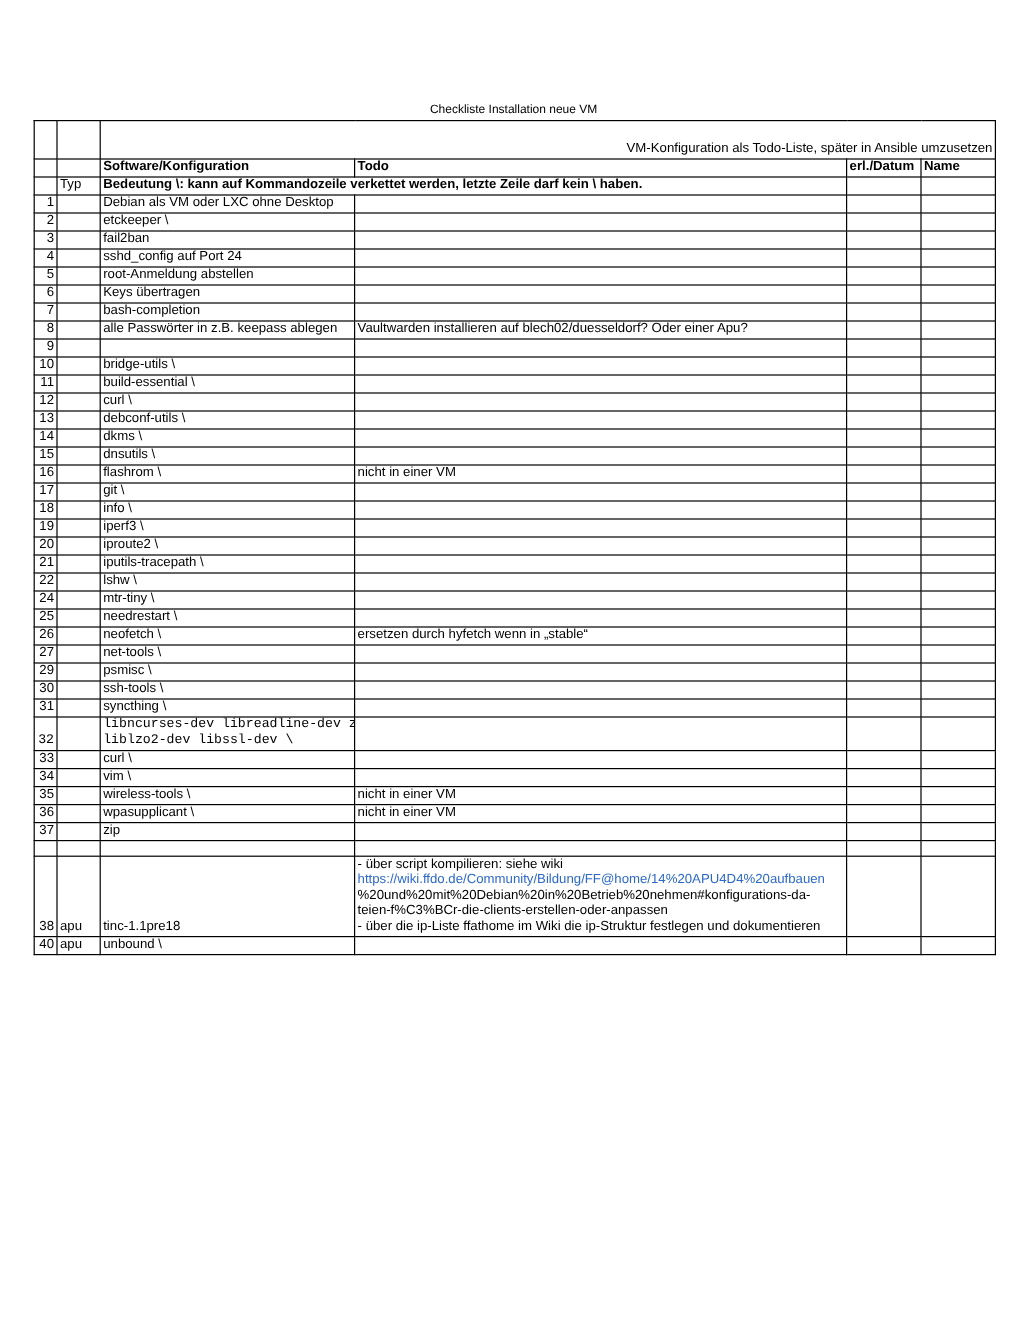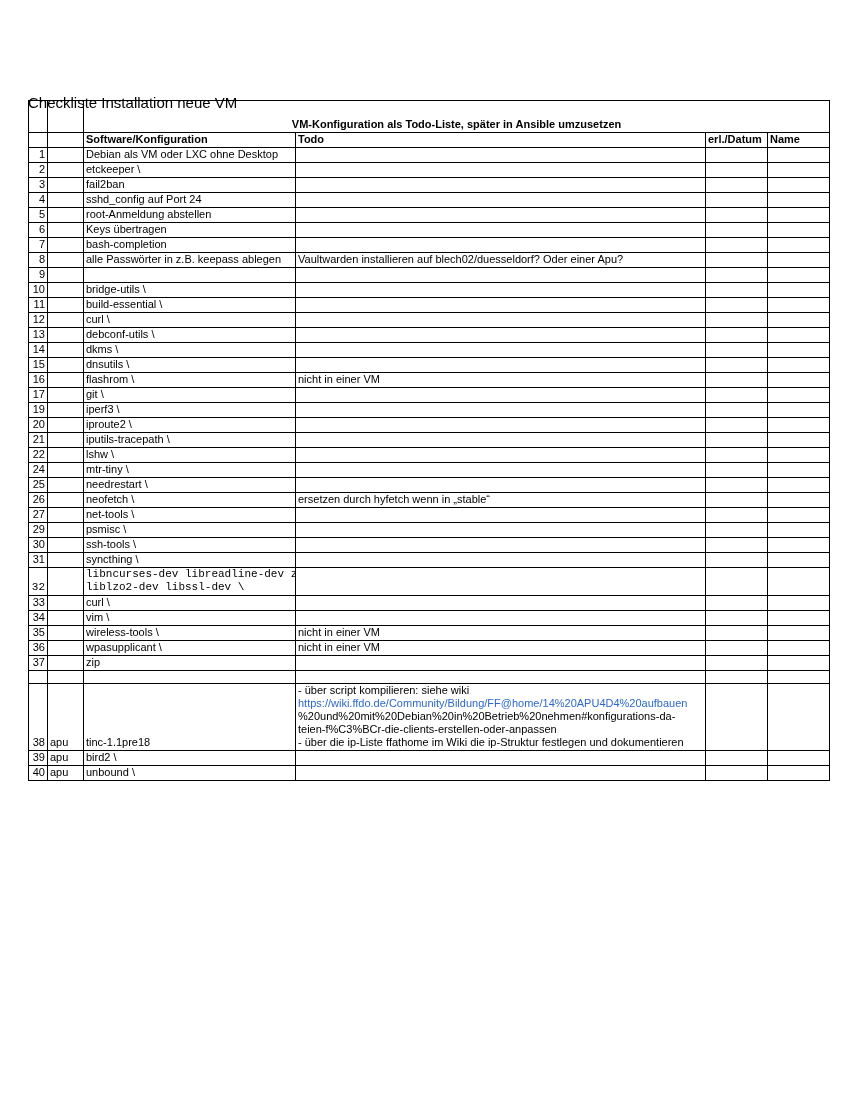--- a/index.html
+++ b/index.html
@@ -2,43 +2,43 @@
 <html><head>
 <meta charset="utf-8">
 <style>
   * { box-sizing: border-box; }
   html,body { margin:0; padding:0; background:#fff; }
   body {
     width:850px; height:1100px; position:relative;
     font-family:"Liberation Sans", sans-serif; color:#000;
   }
   .doc-title {
-    position:absolute; top:94px; left:28px; width:800px;
-    font-size:15px; line-height:17px;
+    position:absolute; top:83px; left:28px; width:800px;
+    text-align:center; font-size:10px; line-height:17px;
   }
   table.sheet {
     position:absolute; top:100px; left:28px; width:801px;
     border-collapse:collapse; table-layout:fixed;
   }
   table.sheet td {
     border:1px solid #000;
     font-size:11px; line-height:13px;
     vertical-align:bottom;
     padding:0 2px 1px 2px;
     height:14px;
     overflow:hidden;
     white-space:pre;
   }
   td.c-num  { text-align:right; padding-right:2px; }
   td.c-typ  { }
   .bold { font-weight:bold;margin-top:16px; }
   tr.r-banner td { height:32px; }
   td.c-banner {
-    vertical-align:top; text-align:center;
-    font-weight:bold; font-size:15px; line-height:20px;
+    vertical-align:top; text-align:right;
+    font-weight:normal; font-size:15px; line-height:20px;
     padding-top:2px;
   }
   tr.r-spacer td { height:13px; }
   tr.r-double td { height:28px;font-family:Liberation Mono, monospace; }
   .todo-line { white-space:pre; }
 </style>
 </head>
 <body>
 
 <div class="page">
@@ -61,20 +61,27 @@
         <td class="c-banner" colspan="4">VM-Konfiguration als Todo-Liste, später in Ansible umzusetzen</td>
       </tr>
       <tr class="r-colhead">
         <td class="c-num"></td>
         <td class="c-typ"></td>
         <td class="bold">Software/Konfiguration</td>
         <td class="bold">Todo</td>
         <td class="bold">erl./Datum</td>
         <td class="bold">Name</td>
       </tr>
+      <tr class="r-typ">
+        <td class="c-num"></td>
+        <td class="c-typ">Typ</td>
+        <td class="bold" colspan="2">Bedeutung \: kann auf Kommandozeile verkettet werden, letzte Zeile darf kein \ haben.</td>
+        <td></td>
+        <td></td>
+      </tr>
 
     <tr class="r-data">
           <td class="c-num">1</td>
           <td class="c-typ"></td>
           <td>Debian als VM oder LXC ohne Desktop</td>
           <td></td>
           <td></td>
           <td></td>
         </tr>
         <tr class="r-data">
@@ -194,20 +201,28 @@
           <td class="c-typ"></td>
           <td>flashrom \</td>
           <td>nicht in einer VM</td>
           <td></td>
           <td></td>
         </tr>
         <tr class="r-data">
           <td class="c-num">17</td>
           <td class="c-typ"></td>
           <td>git \</td>
+          <td></td>
+          <td></td>
+          <td></td>
+        </tr>
+        <tr class="r-data">
+          <td class="c-num">18</td>
+          <td class="c-typ"></td>
+          <td>info \</td>
           <td></td>
           <td></td>
           <td></td>
         </tr>
         <tr class="r-data">
           <td class="c-num">19</td>
           <td class="c-typ"></td>
           <td>iperf3 \</td>
           <td></td>
           <td></td>
@@ -352,28 +367,20 @@
         </tr>
         <tr class="r-data">
           <td class="c-num">38</td>
           <td class="c-typ">apu</td>
           <td>tinc-1.1pre18</td>
           <td><div class="todo-line">- über script kompilieren: siehe wiki</div><div class="todo-line" style="color: rgb(45, 105, 201);">https://wiki.ffdo.de/Community/Bildung/FF@home/14%20APU4D4%20aufbauen</div><div class="todo-line">%20und%20mit%20Debian%20in%20Betrieb%20nehmen#konfigurations-da-</div><div class="todo-line">teien-f%C3%BCr-die-clients-erstellen-oder-anpassen</div><div class="todo-line">- über die ip-Liste ffathome im Wiki die ip-Struktur festlegen und dokumentieren</div></td>
           <td></td>
           <td></td>
         </tr>
         <tr class="r-data">
-          <td class="c-num">39</td>
-          <td class="c-typ">apu</td>
-          <td>bird2 \</td>
-          <td></td>
-          <td></td>
-          <td></td>
-        </tr>
-        <tr class="r-data">
           <td class="c-num">40</td>
           <td class="c-typ">apu</td>
           <td>unbound \</td>
           <td></td>
           <td></td>
           <td></td>
         </tr>
       </tbody>
   </table>
 

